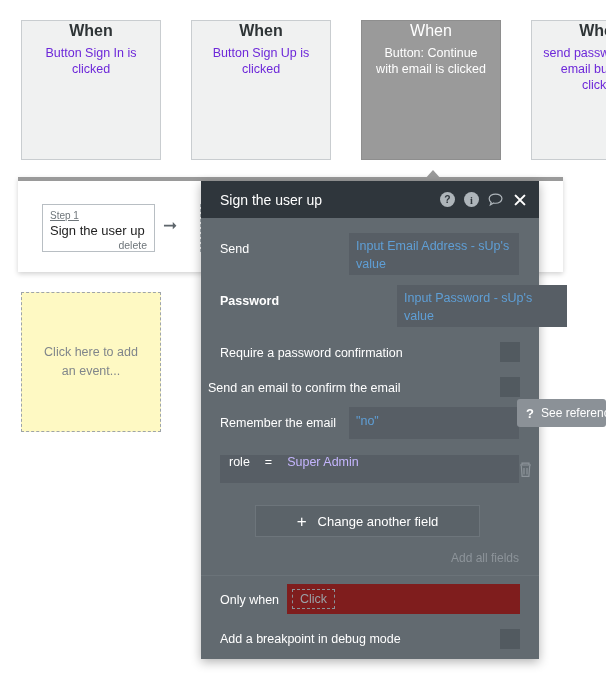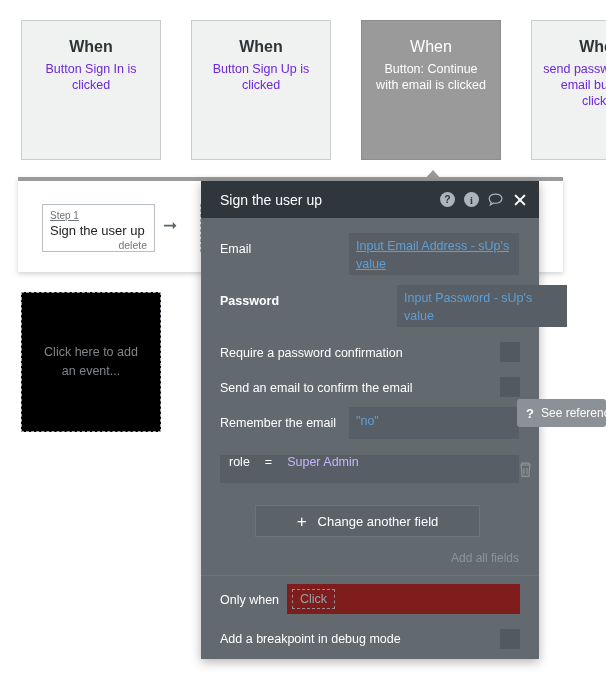--- a/index.html
+++ b/index.html
@@ -9,21 +9,21 @@
     font-family: "Liberation Sans", sans-serif;
     overflow: hidden;
   }
   #root { position: relative; width: 606px; height: 675px; background: #ffffff; }
 
   
   .cards-strip { position: absolute; left: 0; top: 0; width: 606px; height: 170px; }
   .event-card {
     position: absolute; top: 20px; width: 140px; height: 140px;
     background: #f0f1f1; border: 1px solid #c9cdd0;
-    text-align: center; padding: 16px 10px 0 10px;
+    text-align: center; padding: 0 10px 0 10px;
   }
   .event-card.selected { background: #9a9a9a; border-color: #8e8e8e; }
   .event-card .when {
     font-size: 16px; color: #2e3436; font-weight: bold;
     line-height: 20px; margin-bottom: 4px;
   }
   .event-card.selected .when { color: #ffffff; font-weight: normal; }
   .event-card .desc {
     font-size: 12.5px; color: #6d28d9; line-height: 16px;
   }
@@ -52,21 +52,21 @@
   .next-step-box {
     position: absolute; left: 182px; top: 23px; width: 100px; height: 48px;
     border: 1px dashed #b0b6bb; background: #ffffff;
     font-size: 12px; color: #6f767b; padding: 14px 0 0 10px;
     overflow: hidden; white-space: nowrap;
   }
 
   
   .add-event-box {
     position: absolute; left: 21px; top: 292px; width: 140px; height: 140px;
-    border: 1px dashed #9ea4a9; background: #000000;
+    border: 1px dashed #9ea4a9; background: #fef9c3;
     display: flex; align-items: center; justify-content: center;
     text-align: center; padding: 0 14px;
   }
   .add-event-box span { font-size: 12.5px; color: #80868b; line-height: 19px; }
 
   
   .modal-pointer {
     position: absolute; left: 424px; top: 170px;
     width: 0; height: 0;
     border-left: 9px solid transparent; border-right: 9px solid transparent;
@@ -79,31 +79,31 @@
     background: #626a70; box-shadow: 0 3px 10px rgba(0,0,0,0.30);
   }
   .modal-header {
     position: relative; height: 37px; background: #2f363c;
     display: flex; align-items: center; padding: 0 12px 0 19px;
   }
   .modal-title { font-size: 14px; color: #ffffff; flex: 1; }
   .hdr-icons { display: flex; align-items: center; gap: 9px; }
   .hdr-icons svg { display: block; }
 
-  .fld-email  { position: absolute; left: 349px; top: 233px; width: 170px; height: 42px; text-decoration: underline; }
+  .fld-email  { position: absolute; left: 349px; top: 233px; width: 170px; height: 42px; }
   .fld-pass   { position: absolute; left: 349px; top: 285px; width: 170px; height: 42px; margin-left: 48px; }
   .value-box {
     background: #575e65; color: #5f9fd6; font-size: 12.5px;
     line-height: 18px; padding: 4px 7px;
   }
   .lbl-email { position: absolute; left: 220px; top: 241px; }
   .lbl-pass  { position: absolute; left: 220px; top: 293px; font-weight: bold; }
 
   .lbl-reqconf   { position: absolute; left: 220px; top: 345px; }
-  .lbl-sendemail { position: absolute; left: 220px; top: 380px; text-align: right; }
+  .lbl-sendemail { position: absolute; left: 208px; top: 380px; text-align: right; }
   .chk {
     position: absolute; width: 20px; height: 20px; background: #525a60; left: 500px;
   }
   .chk-reqconf   { top: 342px; }
   .chk-sendemail { top: 377px; }
   .chk-breakpoint{ top: 629px; }
 
   .lbl-remember { position: absolute; left: 220px; top: 415px; }
   .fld-remember {
     position: absolute; left: 349px; top: 407px; width: 170px; height: 32px;
@@ -225,21 +225,21 @@
         </span>
         <span>
           <svg width="14" height="14" viewBox="0 0 16 16">
               <path d="M3 3 L13 13 M13 3 L3 13" stroke="#ffffff" stroke-width="2.4" stroke-linecap="round"></path>
             </svg>
         </span>
       </div>
     </div>
   </div>
 
-  <div class="abs-lbl lbl-email">Email</div>
+  <div class="abs-lbl lbl-email">Send</div>
   <div class="value-box fld-email">Input Email Address - sUp's value</div>
 
   <div class="abs-lbl lbl-pass">Password</div>
   <div class="value-box fld-pass">Input Password - sUp's value</div>
 
   <div class="abs-lbl lbl-reqconf">Require a password confirmation</div>
   <div class="chk chk-reqconf"></div>
 
   <div class="abs-lbl lbl-sendemail">Send an email to confirm the email</div>
   <div class="chk chk-sendemail"></div>

